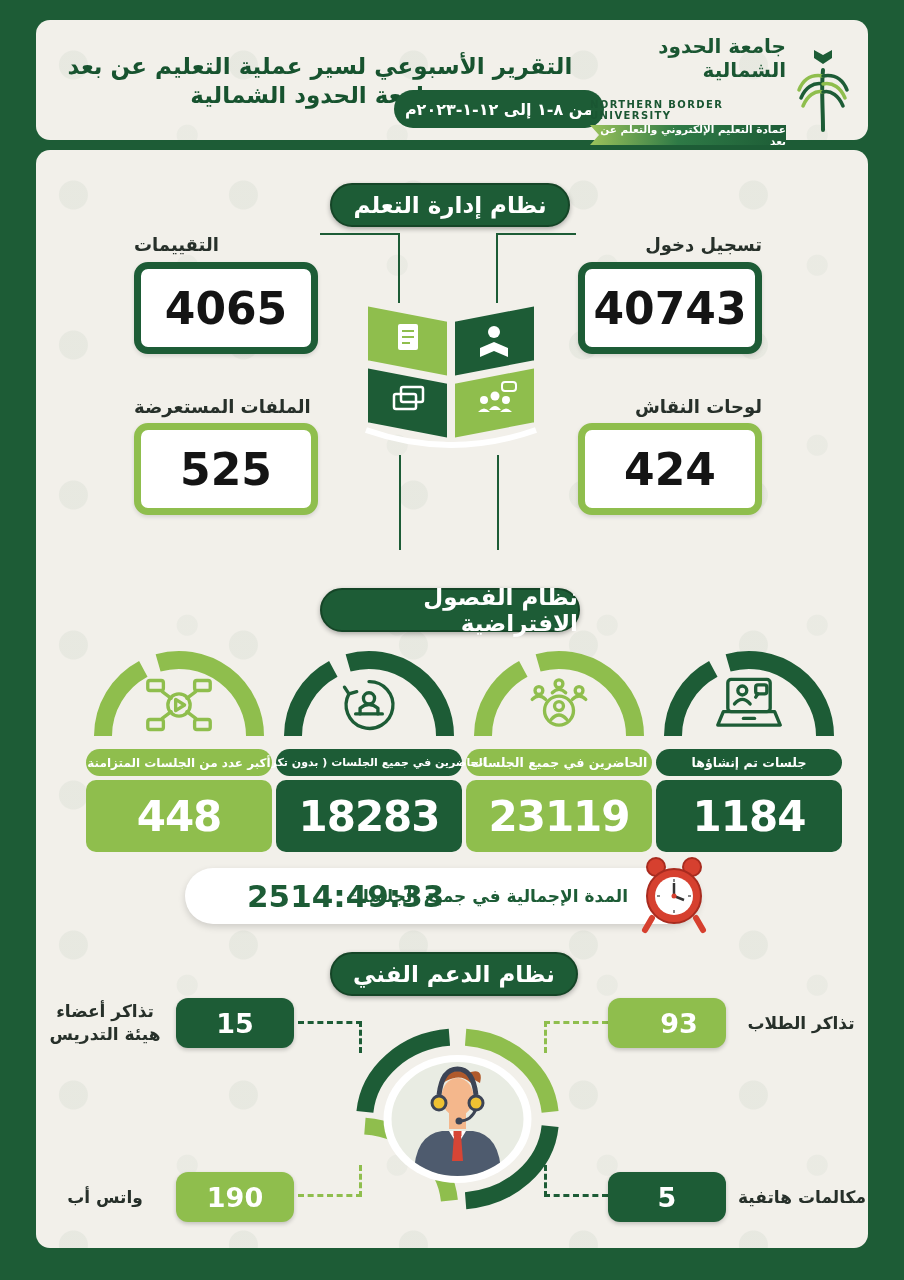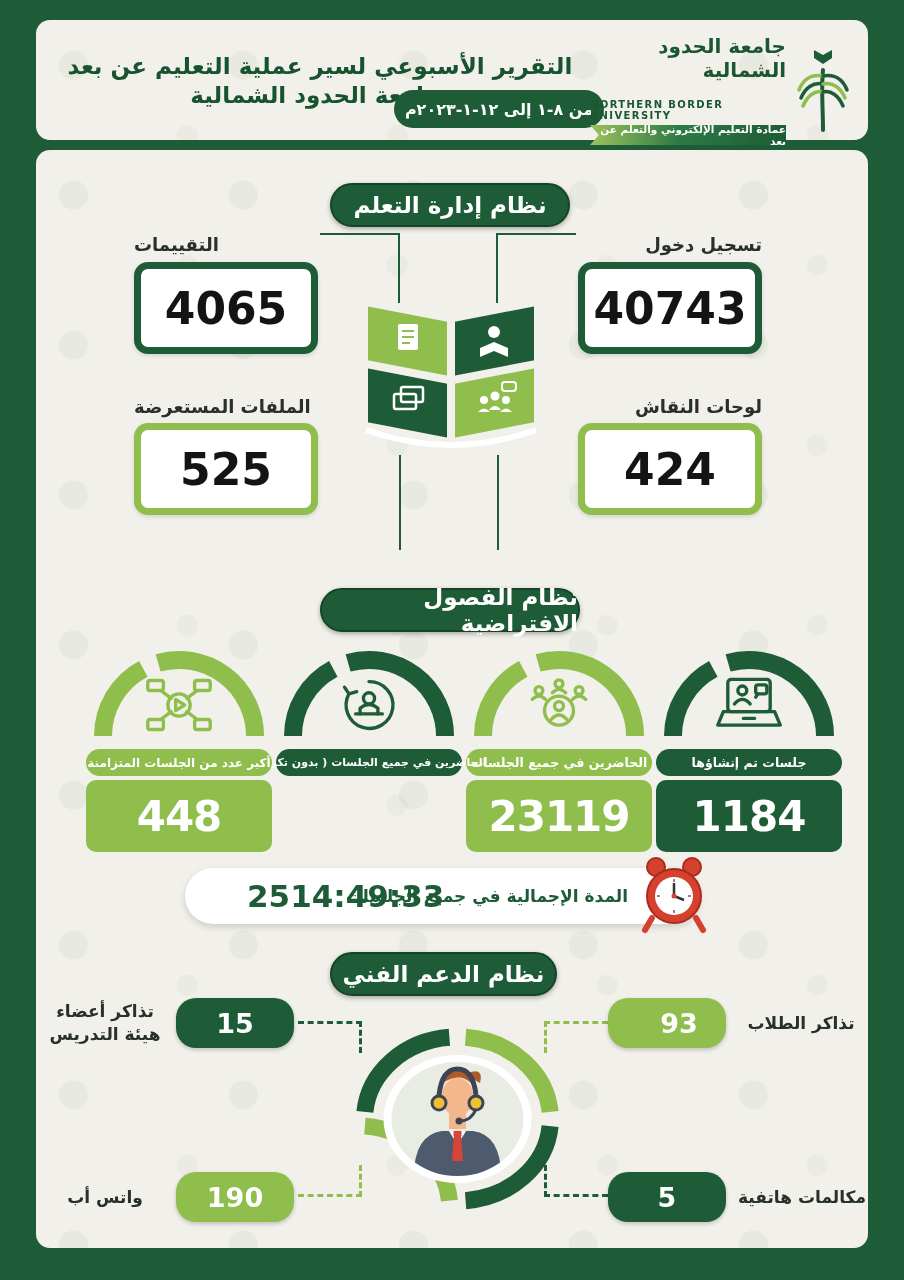--- a/index.html
+++ b/index.html
@@ -48,21 +48,21 @@
 
   
   .section-pill {
     position:absolute; background:#1d5c36; border:2px solid #154527;
     border-radius:24px; color:#fff; font-weight:bold; font-size:23px;
     display:flex; align-items:center; justify-content:center; direction:rtl;
     box-shadow:0 2px 5px rgba(0,0,0,.3);
   }
   .pill-lms     { left:294px; top:33px;  width:240px; height:44px; }
   .pill-virtual { left:284px; top:438px; width:260px; height:44px; }
-  .pill-support { left:294px; top:802px; width:227px; height:44px; }
+  .pill-support { left:294px; top:802px; width:248px; height:44px; }
 
   
   .stat-label { position:absolute; width:184px; font-size:18px; font-weight:bold; color:#27302a; direction:rtl; }
   .al-r { text-align:right; } .al-l { text-align:left; }
   .stat-box {
     position:absolute; width:184px; height:92px; background:#fff; border-radius:14px;
     display:flex; align-items:center; justify-content:center;
     font-size:44px; font-weight:bold; color:#141414; direction:ltr;
     box-shadow:0 2px 4px rgba(0,0,0,.12);
   }
@@ -108,21 +108,21 @@
     font-size:17px; font-weight:bold; color:#1d5c36; direction:rtl; white-space:nowrap;
   }
   .duration-value {
     position:absolute; left:62px; top:50%; transform:translateY(-50%);
     font-size:31px; font-weight:bold; color:#1d5c36; direction:ltr;
   }
   .alarm-clock { position:absolute; right:-12px; top:-16px; width:76px; height:84px; }
 
   
   .sup-pill {
-    position:absolute; width:118px; height:50px; border-radius:20px;
+    position:absolute; width:118px; height:50px; border-radius:12px;
     color:#fff; font-size:27px; font-weight:bold;
     display:flex; align-items:center; justify-content:center; direction:ltr;
     box-shadow:0 2px 4px rgba(0,0,0,.2);
   }
   .sup-label { position:absolute; font-size:17px; font-weight:bold; color:#27302a; direction:rtl; text-align:center; line-height:1.35; }
   .dash { position:absolute; border:0 dashed; }
   .dash-tr { left:508px; top:871px;  width:64px; height:32px; border-top:3px dashed #8fbe4d; border-left:3px dashed #8fbe4d; }
   .dash-tl { left:262px; top:871px;  width:64px; height:32px; border-top:3px dashed #1d5c36; border-right:3px dashed #1d5c36; }
   .dash-br { left:508px; top:1015px; width:64px; height:32px; border-bottom:3px dashed #1d5c36; border-left:3px dashed #1d5c36; }
   .dash-bl { left:262px; top:1015px; width:64px; height:32px; border-bottom:3px dashed #8fbe4d; border-right:3px dashed #8fbe4d; }
@@ -260,20 +260,21 @@
         <path class="st-dark" d="M 72.1 12.9 A 76 76 0 0 1 169 86"></path>
       </svg>
       <svg class="arch-icon" viewBox="0 0 64 52" stroke="#1d5c36">
         <path d="M14 16 A 21 21 0 1 0 32 5"></path>
         <path d="M14 16 l-4 -6 M14 16 l7 -2"></path>
         <circle cx="32" cy="20" r="5"></circle>
         <path d="M24 34 v-5 q8 -7 16 0 v5"></path>
           <path d="M20 34 h24"></path>
       </svg>
       <div class="arch-label bg-dark fs-s">الحاضرين في جميع الجلسات ( بدون تكرار )</div>
+      <div class="arch-body bg-dark">18283</div>
     </div>
 
     <div class="arch">
       <svg class="arc" viewBox="0 0 186 96">
         <path class="st-light" d="M 17 86 A 76 76 0 0 1 57.3 18.9"></path>
         <path class="st-light" d="M 72.1 12.9 A 76 76 0 0 1 169 86"></path>
       </svg>
       <svg class="arch-icon" viewBox="0 0 64 52" stroke="#8fbe4d">
         <circle cx="32" cy="26" r="10"></circle>
           <path d="M29 21 l8 5 -8 5 z"></path>

